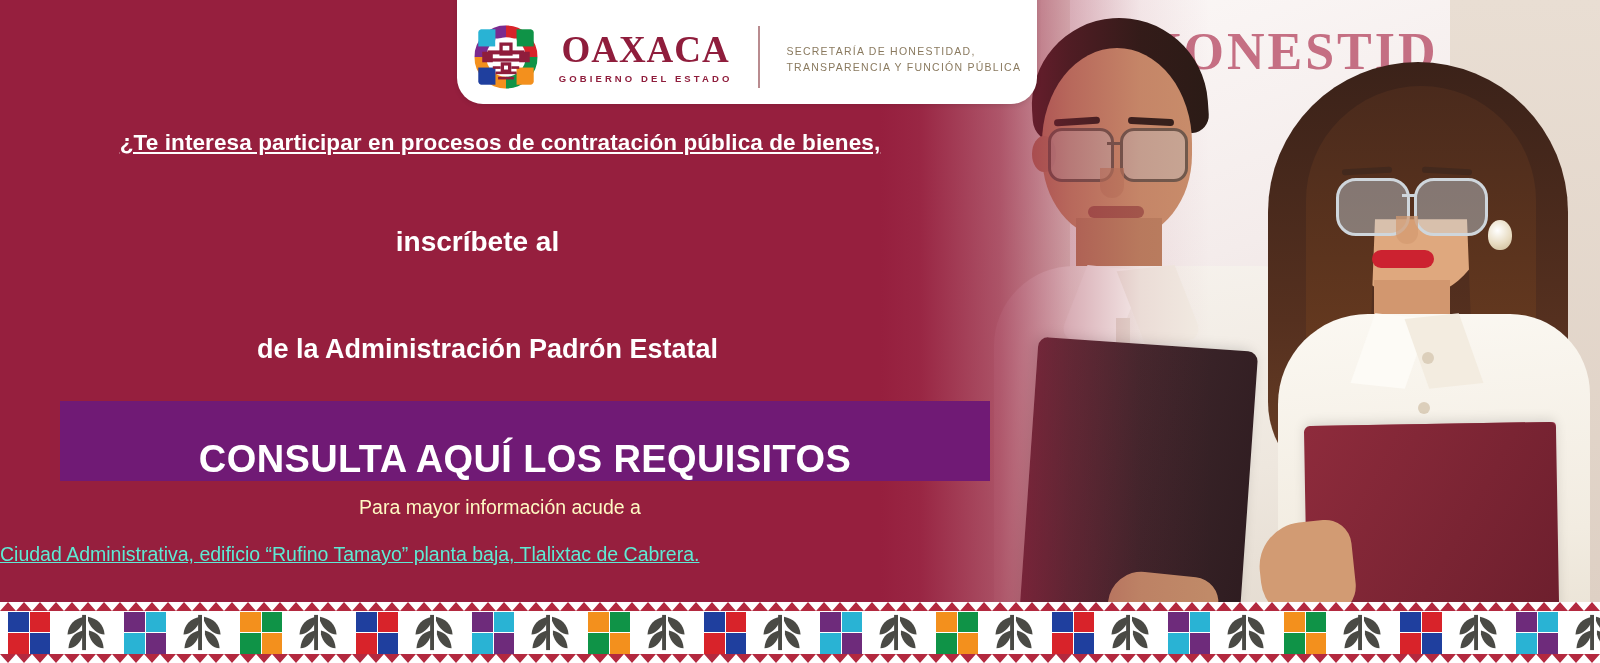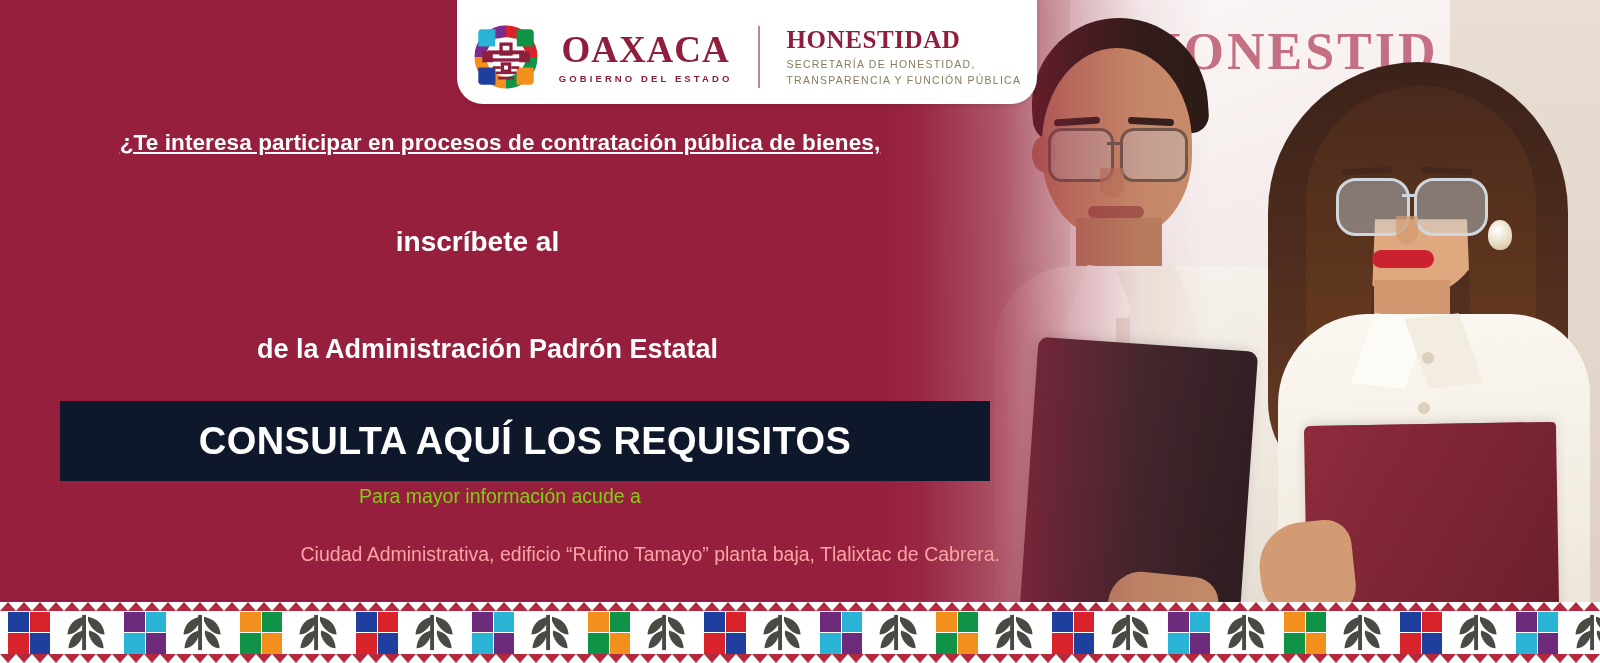--- a/index.html
+++ b/index.html
@@ -177,34 +177,35 @@
     position:absolute;top:266px;width:995px;text-align:center;color:#fff;
     font-size:55px;font-weight:700;letter-spacing:-.5px;line-height:1.08;
   }
   .admin{
     position:absolute;top:334px;width:975px;text-align:center;color:#fff;
     font-size:27px;font-weight:700;
   }
 
   .cta{
     position:absolute;left:60px;top:401px;width:930px;height:80px;
-    background:#0f172a;display:flex;align-items:center;justify-content:center;
+    background:#701a75;display:flex;align-items:flex-end;justify-content:center;
     cursor:pointer;
   }
   .cta-label{
     color:#fff;font-size:38px;font-weight:700;letter-spacing:.4px;
   }
 
   .info1{
-    position:absolute;top:485px;width:1000px;text-align:center;color:#84cc16;
+    position:absolute;top:496px;width:1000px;text-align:center;color:#fef9c3;
     font-size:19.5px;
   }
   .info2{
-    position:absolute;top:543px;width:1000px;text-align:right;color:#fca5a5;
+    position:absolute;top:543px;width:1000px;text-align:left;color:#5eead4;
     font-size:19.5px;
+    text-decoration:underline;
   }
 
   
   .band{
     position:absolute;left:0;bottom:0;width:1600px;height:61px;
     background:#ffffff;overflow:hidden;
   }
   .band-zig-top{position:absolute;left:0;top:0;width:1600px;height:9px;}
   .band-zig-bot{position:absolute;left:0;bottom:0;width:1600px;height:9px;}
   .band-motifs{
@@ -312,21 +313,20 @@
       </svg>
 
       <div class="oax-block">
         <div class="oax-title">OAXACA</div>
         <div class="oax-sub">GOBIERNO DEL ESTADO</div>
       </div>
 
       <div class="divider"></div>
 
       <div class="hon-block">
-        <div class="hon-title">HONESTIDAD</div>
         <div class="hon-sub">SECRETARÍA DE HONESTIDAD,</div>
         <div class="hon-sub" style="margin-top:2px">TRANSPARENCIA Y FUNCIÓN PÚBLICA</div>
       </div>
     </div>
   </div>
 
   <div class="copy">
     <div class="q-line q1">¿Te interesa participar en procesos de contratación pública de bienes,</div>
 
     <div class="inscribete">inscríbete al</div>

